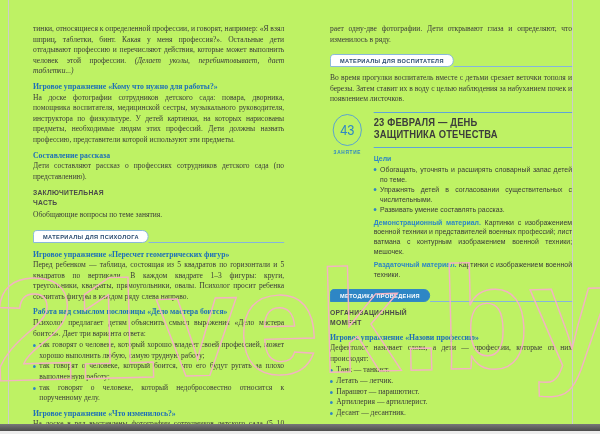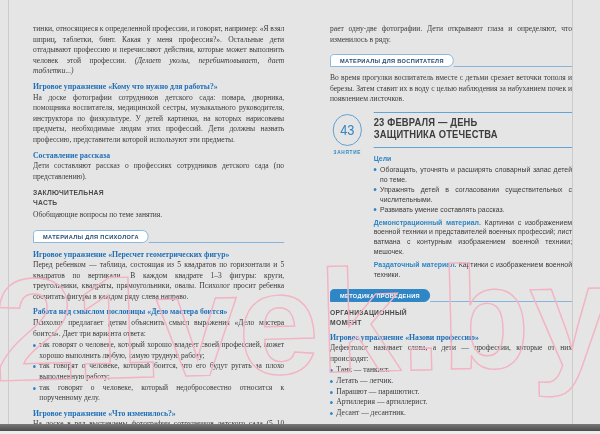--- a/index.html
+++ b/index.html
@@ -1,16 +1,16 @@
 <!DOCTYPE html>
 <html><head>
 <meta charset="utf-8">
 <style>
   html,body{margin:0;padding:0;background:#ffffff;}
-  .stage{position:relative;width:600px;height:434px;background:#e5e5e5;overflow:hidden;
+  .stage{position:relative;width:600px;height:434px;background:#bef264;overflow:hidden;
          font-family:"Liberation Serif",serif;}
   .edge{position:absolute;top:0;width:1px;height:424px;background:#cccccc;}
   .edge-left{left:8px;}
   .edge-right{left:572px;}
   .col{position:absolute;top:24px;transform-origin:0 0;transform:scaleX(.91);}
   .col-left{left:33px;width:276px;}
   .col-right{left:330px;width:266px;}
   .body{margin:0 0 1px;font-size:8.3px;line-height:10.6px;color:#3a3a3a;text-align:justify;}
   .ital{font-style:italic;}
   .bluehead{margin:4px 0 1px;font-size:8.5px;line-height:10.6px;color:#1e6fb8;font-weight:bold;}

